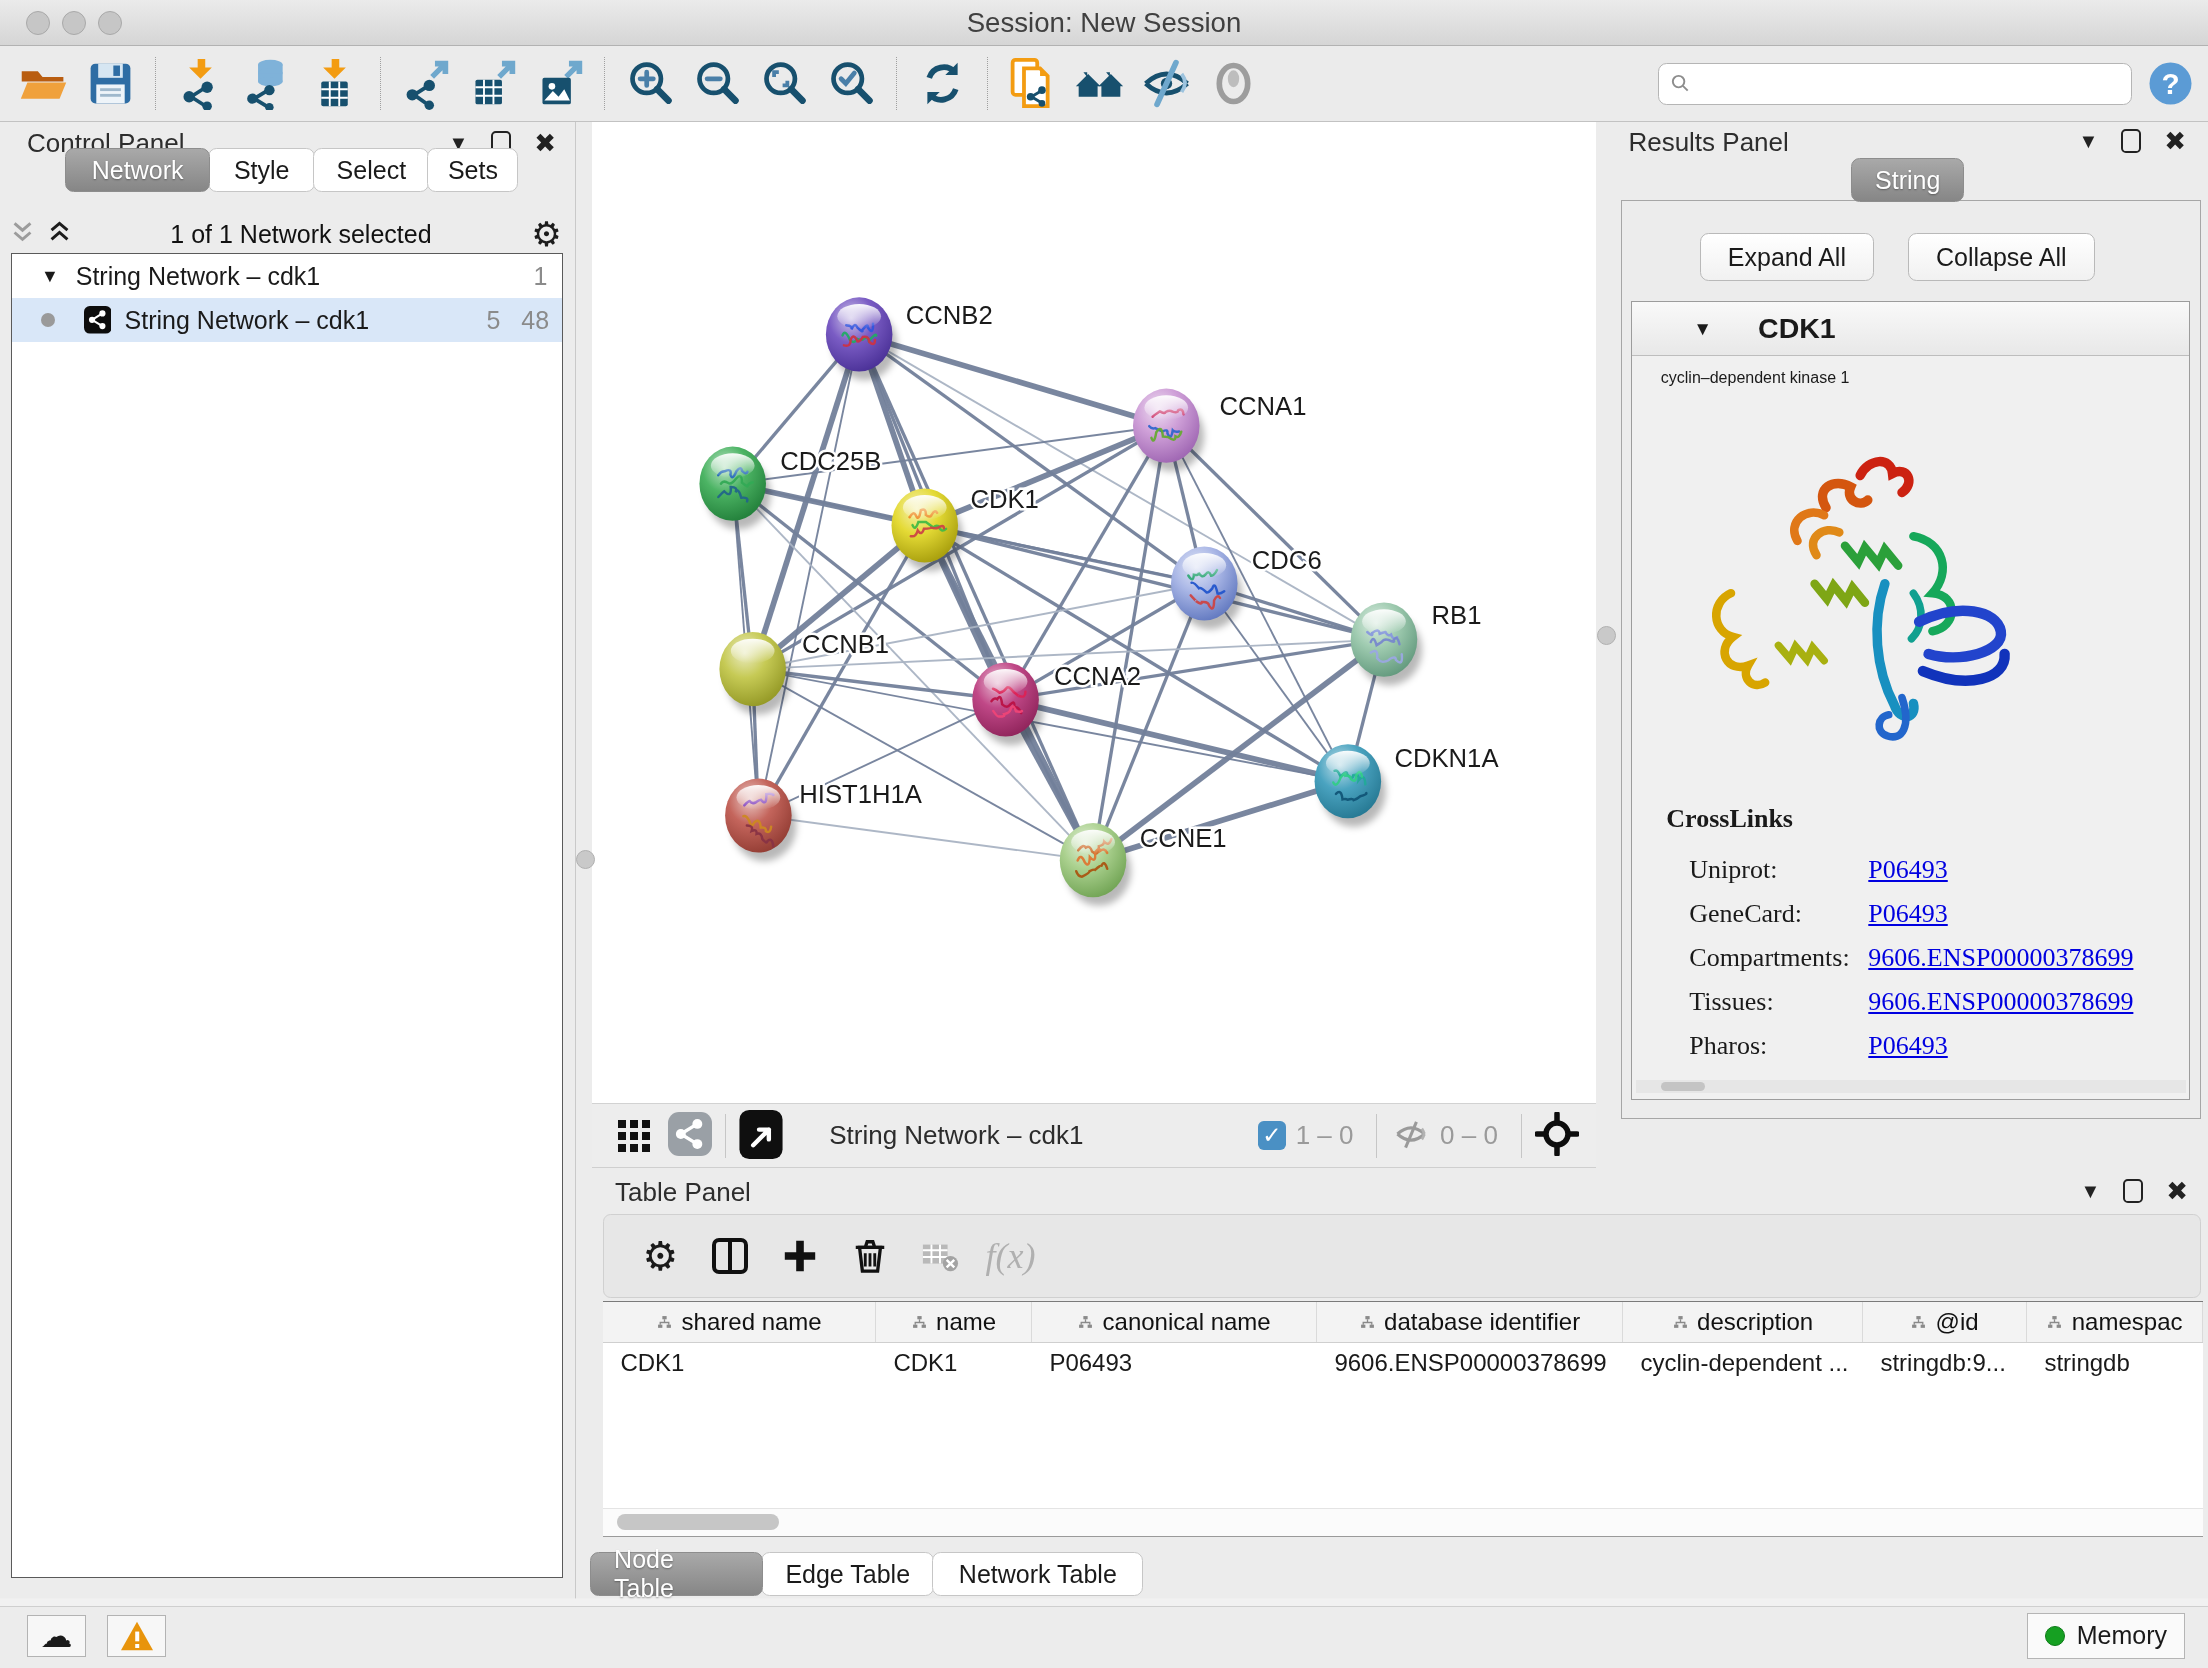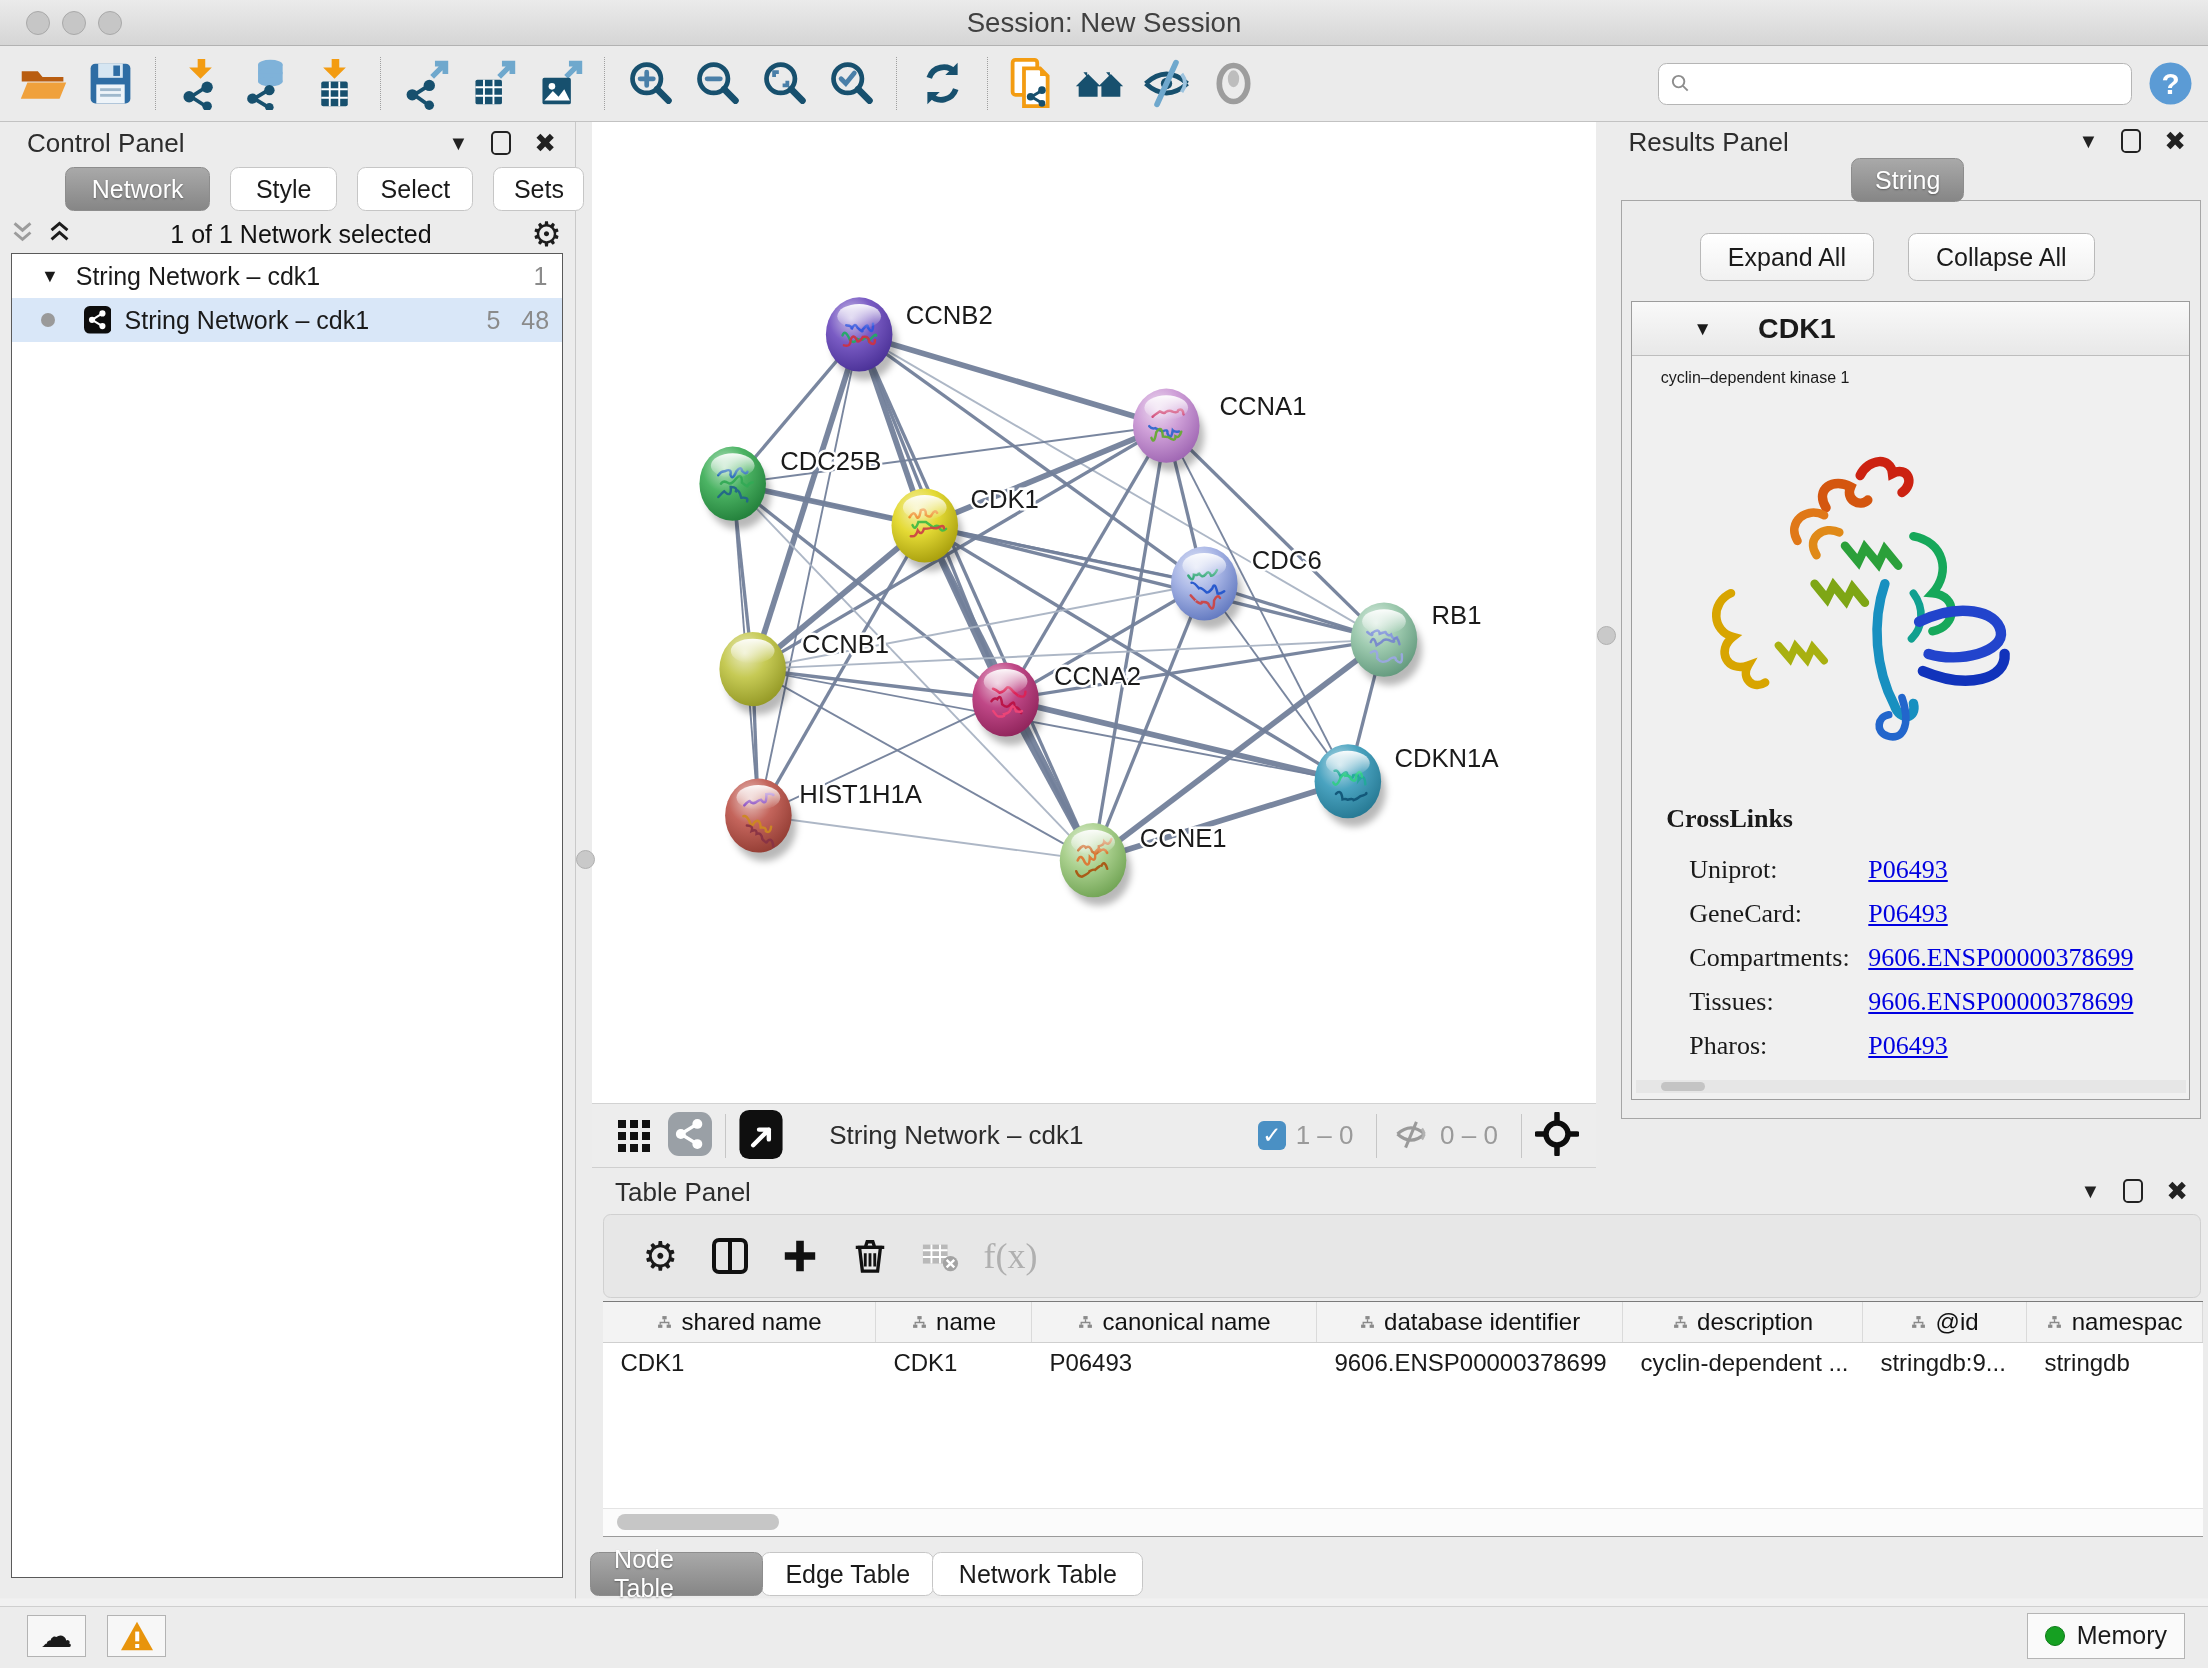--- a/index.html
+++ b/index.html
@@ -34,21 +34,21 @@
   .pc-close{font-size:26px;font-weight:bold;color:#222;}
 
   .tab{height:44px;padding:0 23px;background:#fff;border:1px solid #c6c6c6;display:flex;align-items:center;
     justify-content:center;font-size:25px;border-radius:8.6px;margin-left:-1.9px;position:relative;box-sizing:border-box;}
   .tab.sel{background:linear-gradient(#a9a9a9,#868686);color:#fff;border-color:#8d8d8d;z-index:2;
     text-shadow:0 1px 1.9px rgba(0,0,0,.35);}
 
   
   .control-panel{position:absolute;left:0;top:122px;width:576px;height:1486px;background:#ececec;
     border-right:1px solid #c9c9c9;box-sizing:border-box;}
-  .cp-tabs{position:absolute;left:67px;top:45px;display:flex;gap:22px;}
+  .cp-tabs{position:absolute;left:67px;top:26px;display:flex;}
   .selrow{position:absolute;left:11.4px;right:13.3px;top:91px;height:42px;display:flex;align-items:center;}
   .seltext{flex:1;text-align:center;font-size:25px;color:#111;}
   .gear{font-size:34px;color:#1c1c1c;line-height:1;}
   .treebox{position:absolute;left:11.4px;top:131px;width:552px;bottom:30px;background:#fff;
     border:1.9px solid #5a5a5a;box-sizing:border-box;}
   .trow{height:44px;display:flex;align-items:center;font-size:25px;}
   .trow .cnt{color:#8b8b8b;}
   .trow.selected{background:#d9e7f8;}
   .sharebadge svg{width:27.6px;height:27.6px;display:block;}
 
@@ -697,21 +697,21 @@
       <span class="tp-btn">
         <svg width="42" height="38" viewBox="0 0 40 40">
             <rect x="2" y="8" width="26" height="20" fill="#b9b9b9"></rect>
             <g stroke="#fff" stroke-width="2">
               <path d="M2 14h26M2 21h26M11 8v20M20 8v20"></path>
             </g>
             <circle cx="31" cy="28" r="8" fill="#a3a3a3"></circle>
             <path d="M27 24l8 8M35 24l-8 8" stroke="#fff" stroke-width="2.5"></path>
           </svg>
         </span>
-      <span class="tp-btn" style="font-family:'Liberation Serif','DejaVu Serif',serif;font-size:36px;color:#b0b0b0">f(x)</span>
+      <span class="tp-btn" style="font-family:'Liberation Serif','DejaVu Serif',serif;font-style:italic;font-size:36px;color:#b0b0b0">f(x)</span>
     </div>
     <div class="tablebox">
       <div class="thead" id="table-head">
           <div class="th" style="width: 273px;">
             <svg viewBox="0 0 14 14" width="15" height="15">
               <g fill="#8a8a8a">
                 <rect x="5" y="1" width="4" height="3"></rect>
                 <rect x="1" y="9" width="4" height="3"></rect>
                 <rect x="9" y="9" width="4" height="3"></rect>
               </g>

